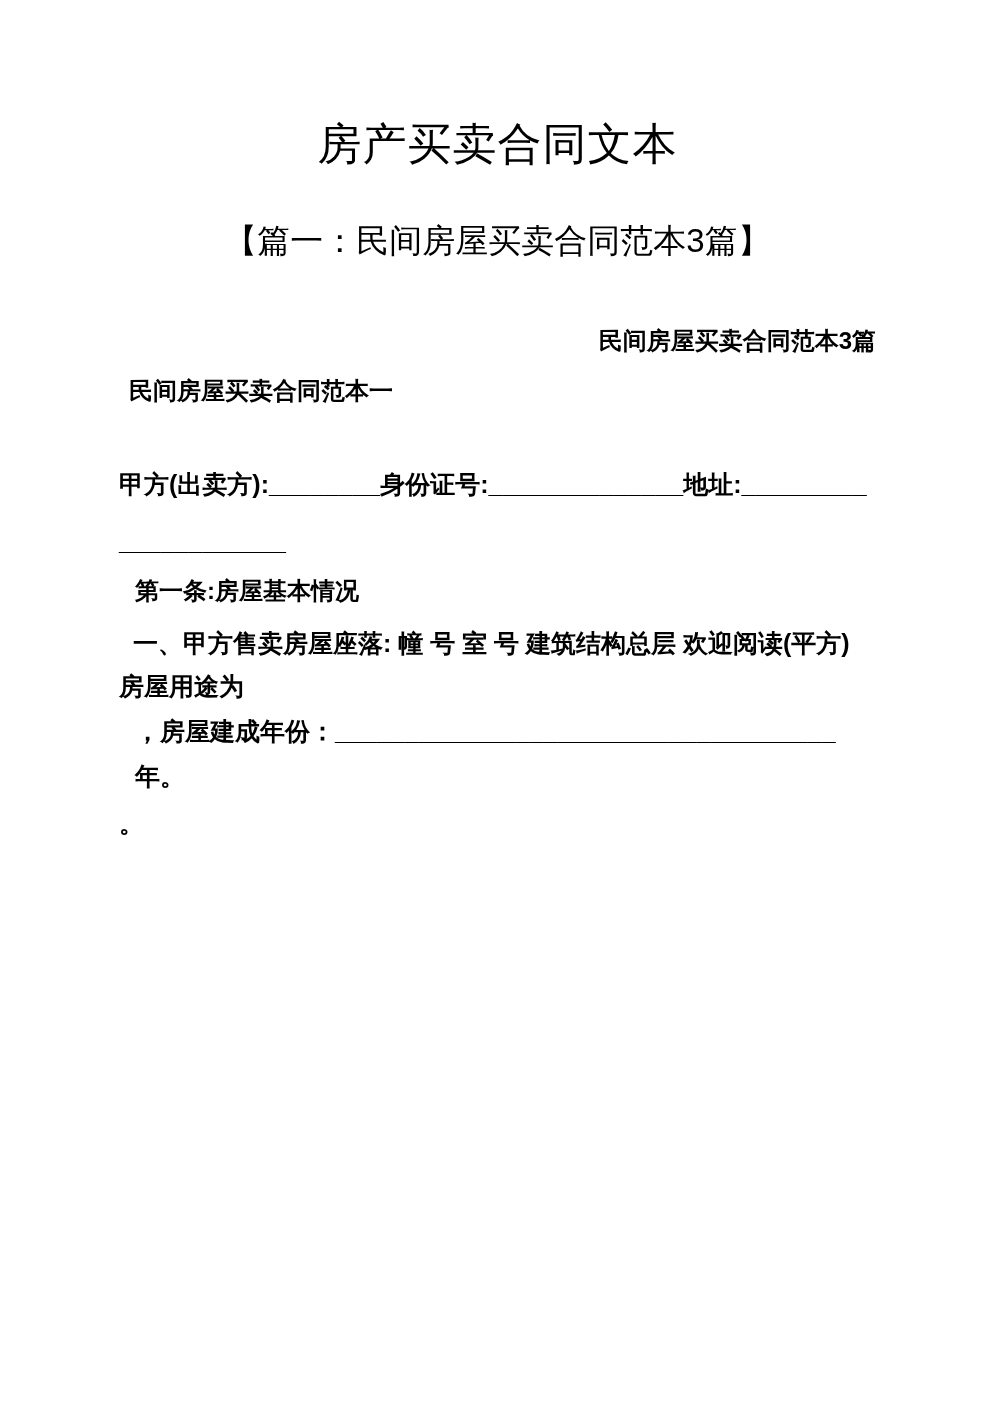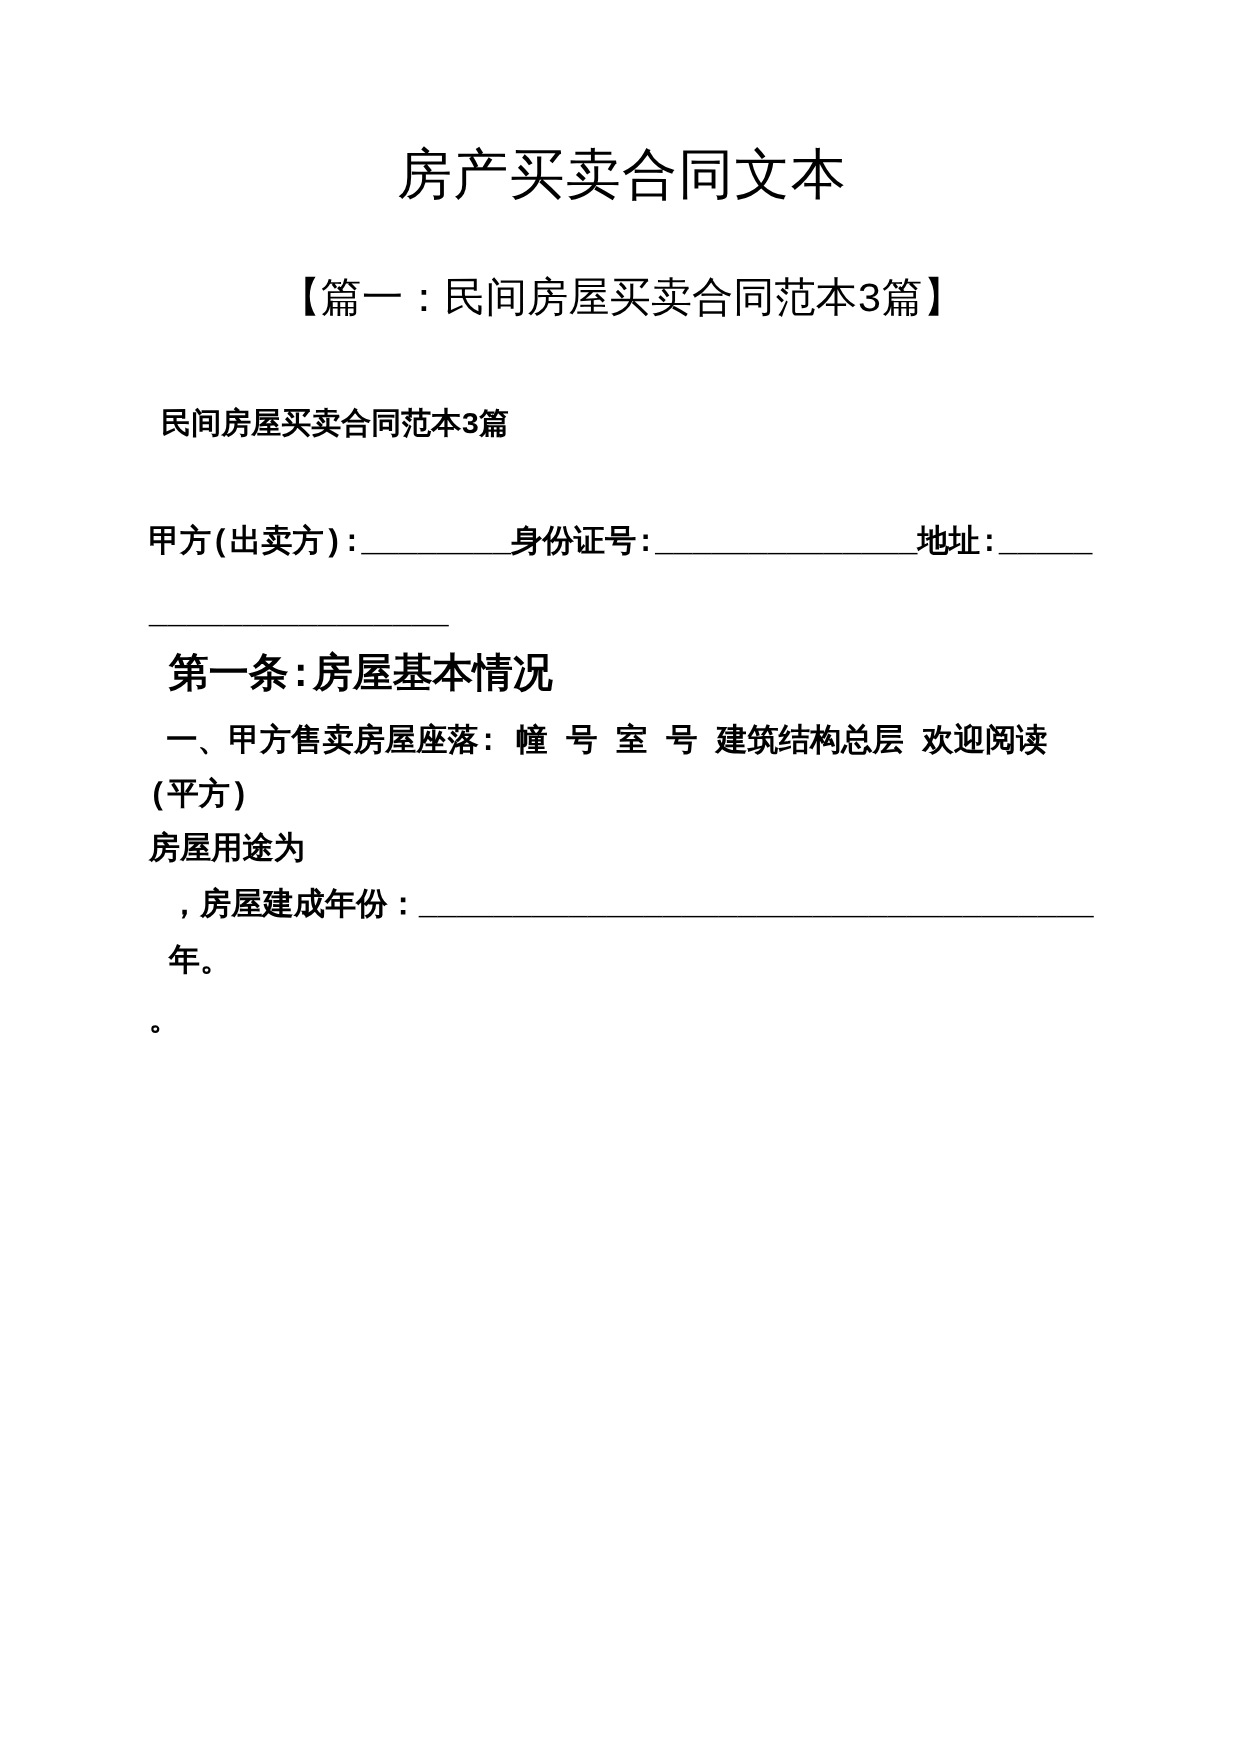--- a/index.html
+++ b/index.html
@@ -7,21 +7,21 @@
     padding: 0;
     background: #ffffff;
   }
   .page {
     position: relative;
     width: 993px;
     height: 1128px;
     margin: 0 auto;
     background: #ffffff;
     color: #000000;
-    font-family: Liberation Mono, monospace;
+    font-family: Liberation Sans, sans-serif;
     box-sizing: border-box;
     padding: 116px 117px 0 119px;
     overflow: hidden;
   }
   .doc-title {
     margin: 0;
     font-size: 44px;
     line-height: 55px;
     font-weight: 400;
     text-align: center;
@@ -36,21 +36,21 @@
     text-align: center;
     white-space: nowrap;
   }
   .subheading {
     margin: 0;
     padding-left: 10px;
     font-size: 24px;
     line-height: 36px;
     font-weight: 700;
   }
-  .subheading.first { margin-top: 60px; }
+  .subheading.first { margin-top: 60px; text-align: right; }
   .subheading.second { margin-top: 14px; }
   .paragraph {
     margin: 0;
     font-size: 25px;
     line-height: 45px;
     font-weight: 700;
     text-align: justify;
   }
   .paragraph.intro { margin-top: 43px; }
   .paragraph.legal { margin-top: 2px; }
@@ -59,21 +59,21 @@
     font-size: 25px;
     line-height: 57px;
     font-weight: 700;
     word-break: break-all;
   }
   .blank-line.party-a { margin-top: 47px; }
   .blank-line.party-b { margin-top: 12px; }
   .clause-heading {
     margin: 2px 0 0 0;
     padding-left: 16px;
-    font-size: 32px;
+    font-size: 24px;
     line-height: 38px;
     font-weight: 700;
   }
   .clause-item {
     margin: 12px 0 0 0;
     font-size: 25px;
     line-height: 43px;
     font-weight: 700;
     text-indent: 14px;
     white-space: pre-wrap;
@@ -98,20 +98,21 @@
 <body>
 
 <div class="page">
   <h1 class="doc-title">房产买卖合同文本</h1>
 
   <h2 class="doc-subtitle">【篇一：民间房屋买卖合同范本3篇】</h2>
 
   <p class="subheading first">民间房屋买卖合同范本3篇</p>
 
 
+  <p class="subheading second">民间房屋买卖合同范本一</p>
 
   <p class="blank-line party-a">甲方(出卖方):________身份证号:______________地址:_____________________</p>
 
 
 
   <p class="clause-heading">第一条:房屋基本情况</p>
 
   <p class="clause-item">一、甲方售卖房屋座落: 幢 号 室 号 建筑结构总层 欢迎阅读(平方)
 房屋用途为</p>
 

